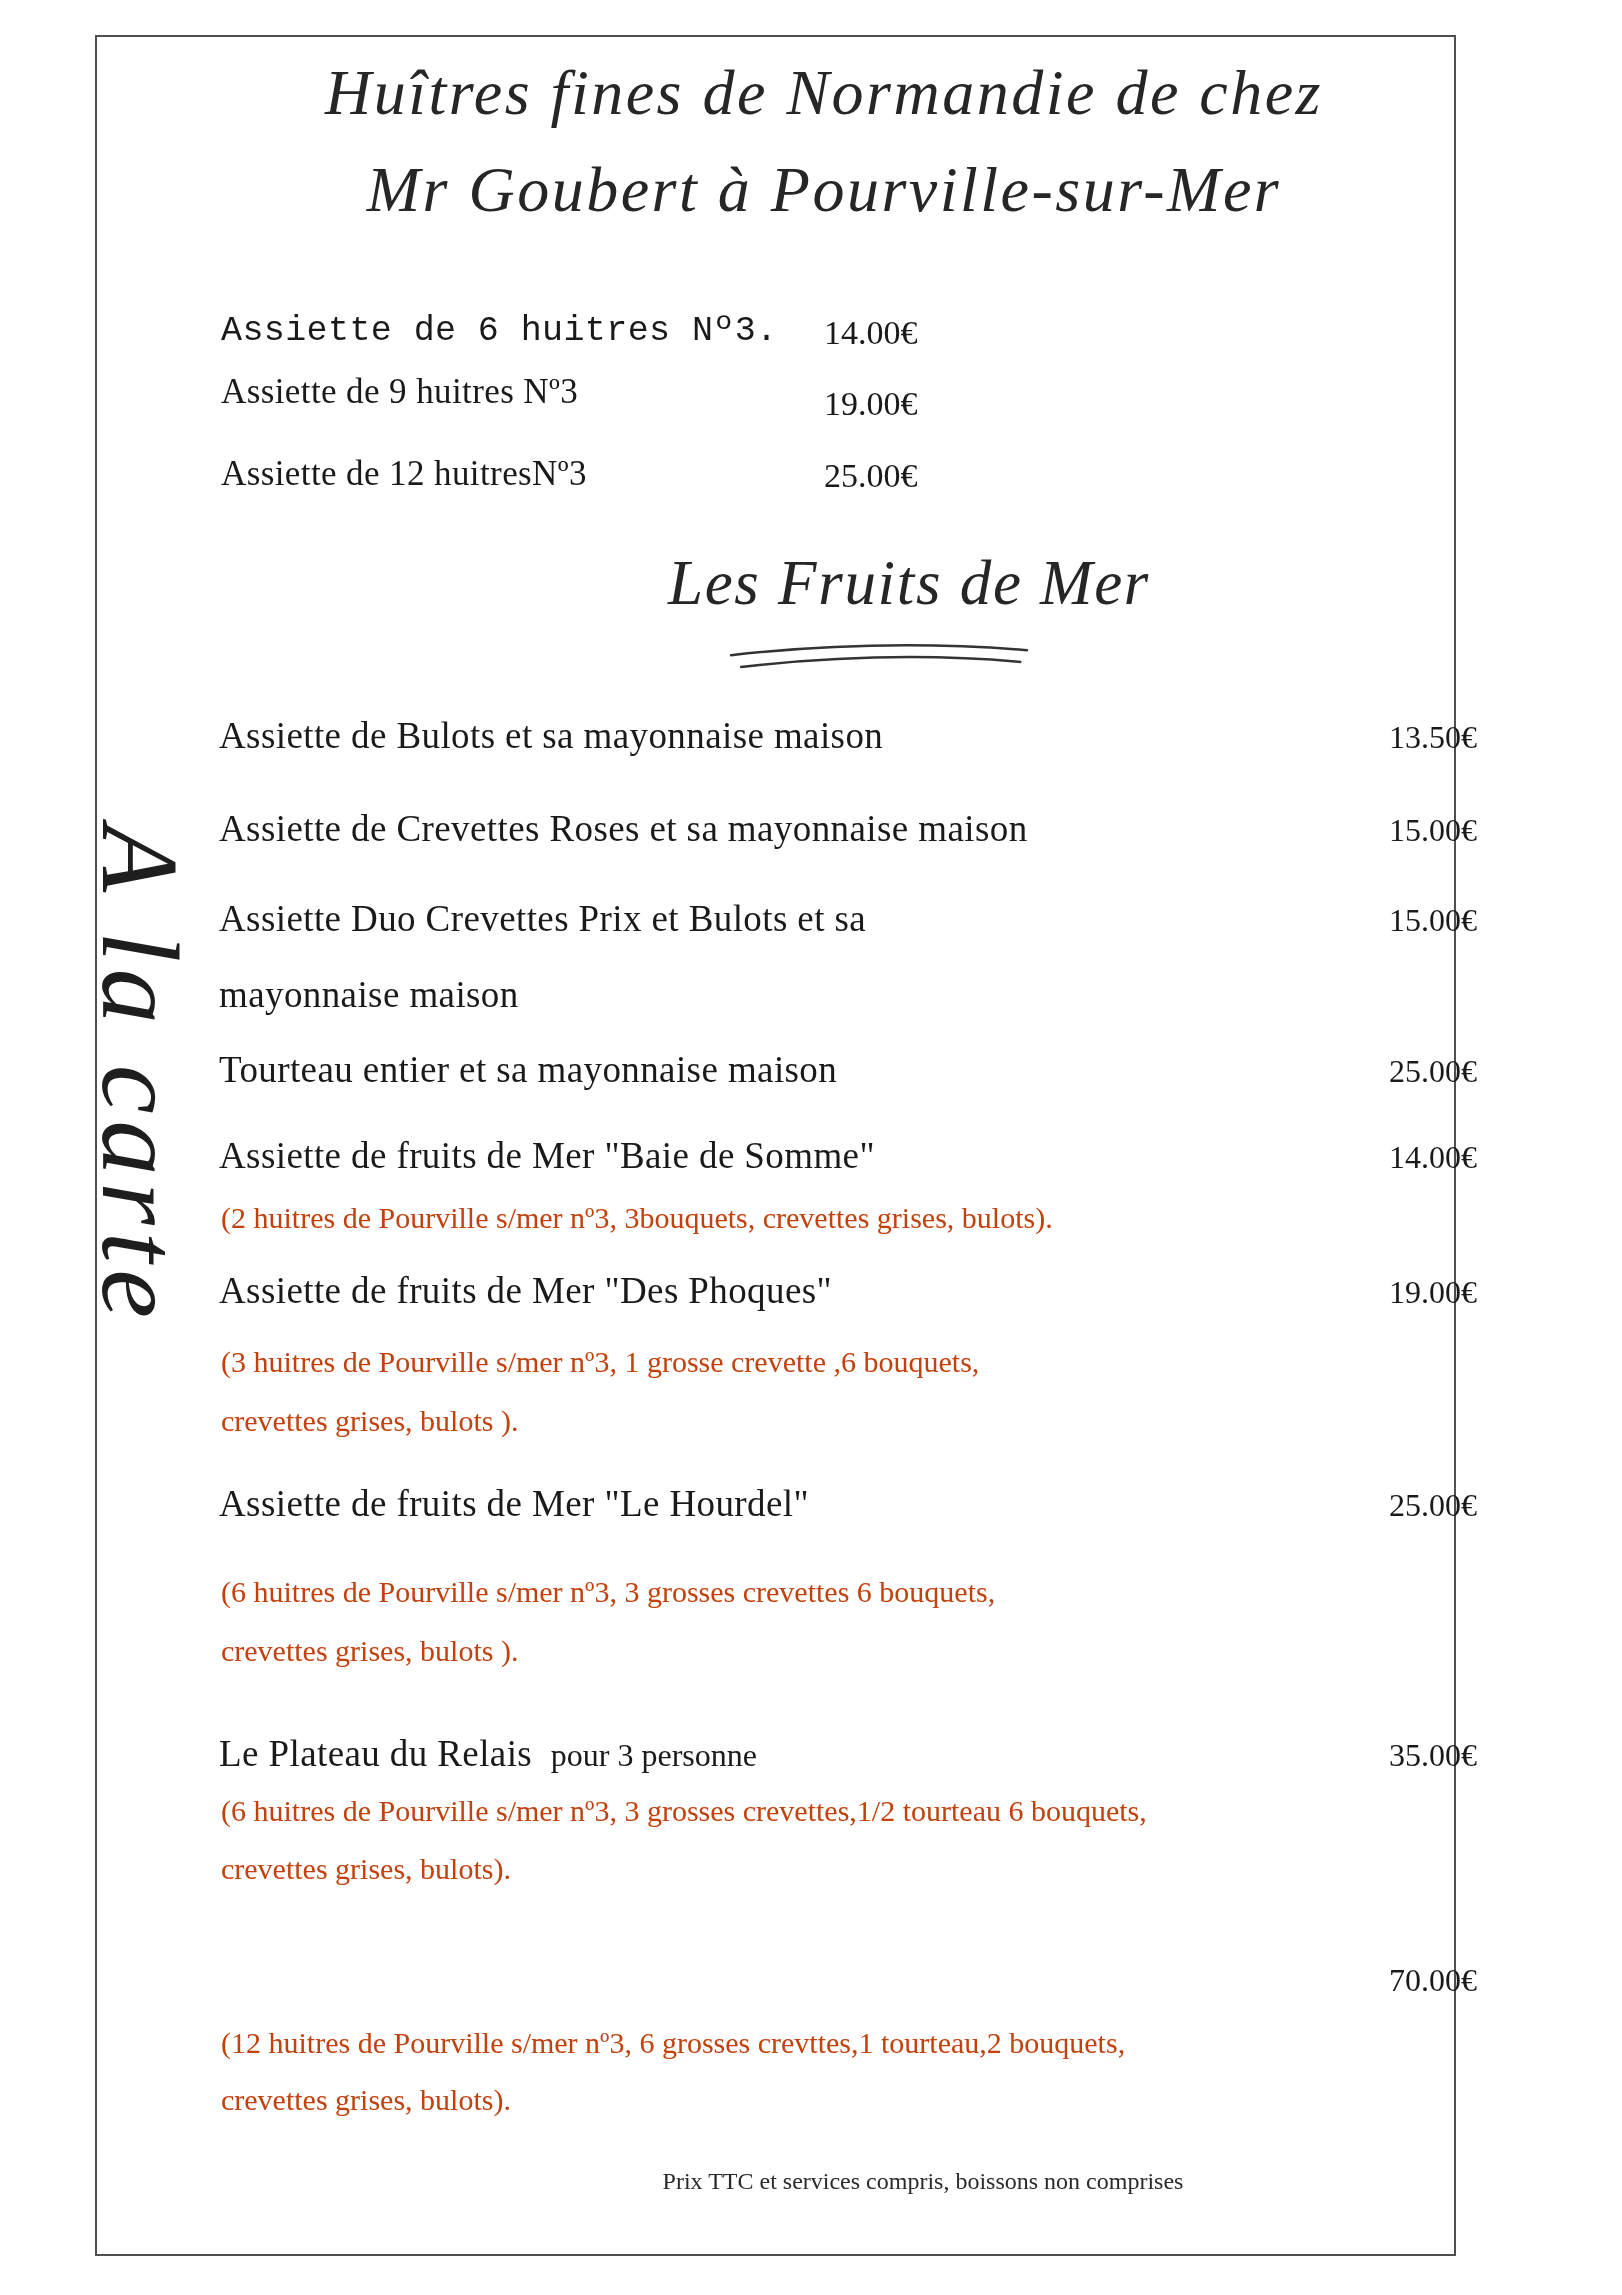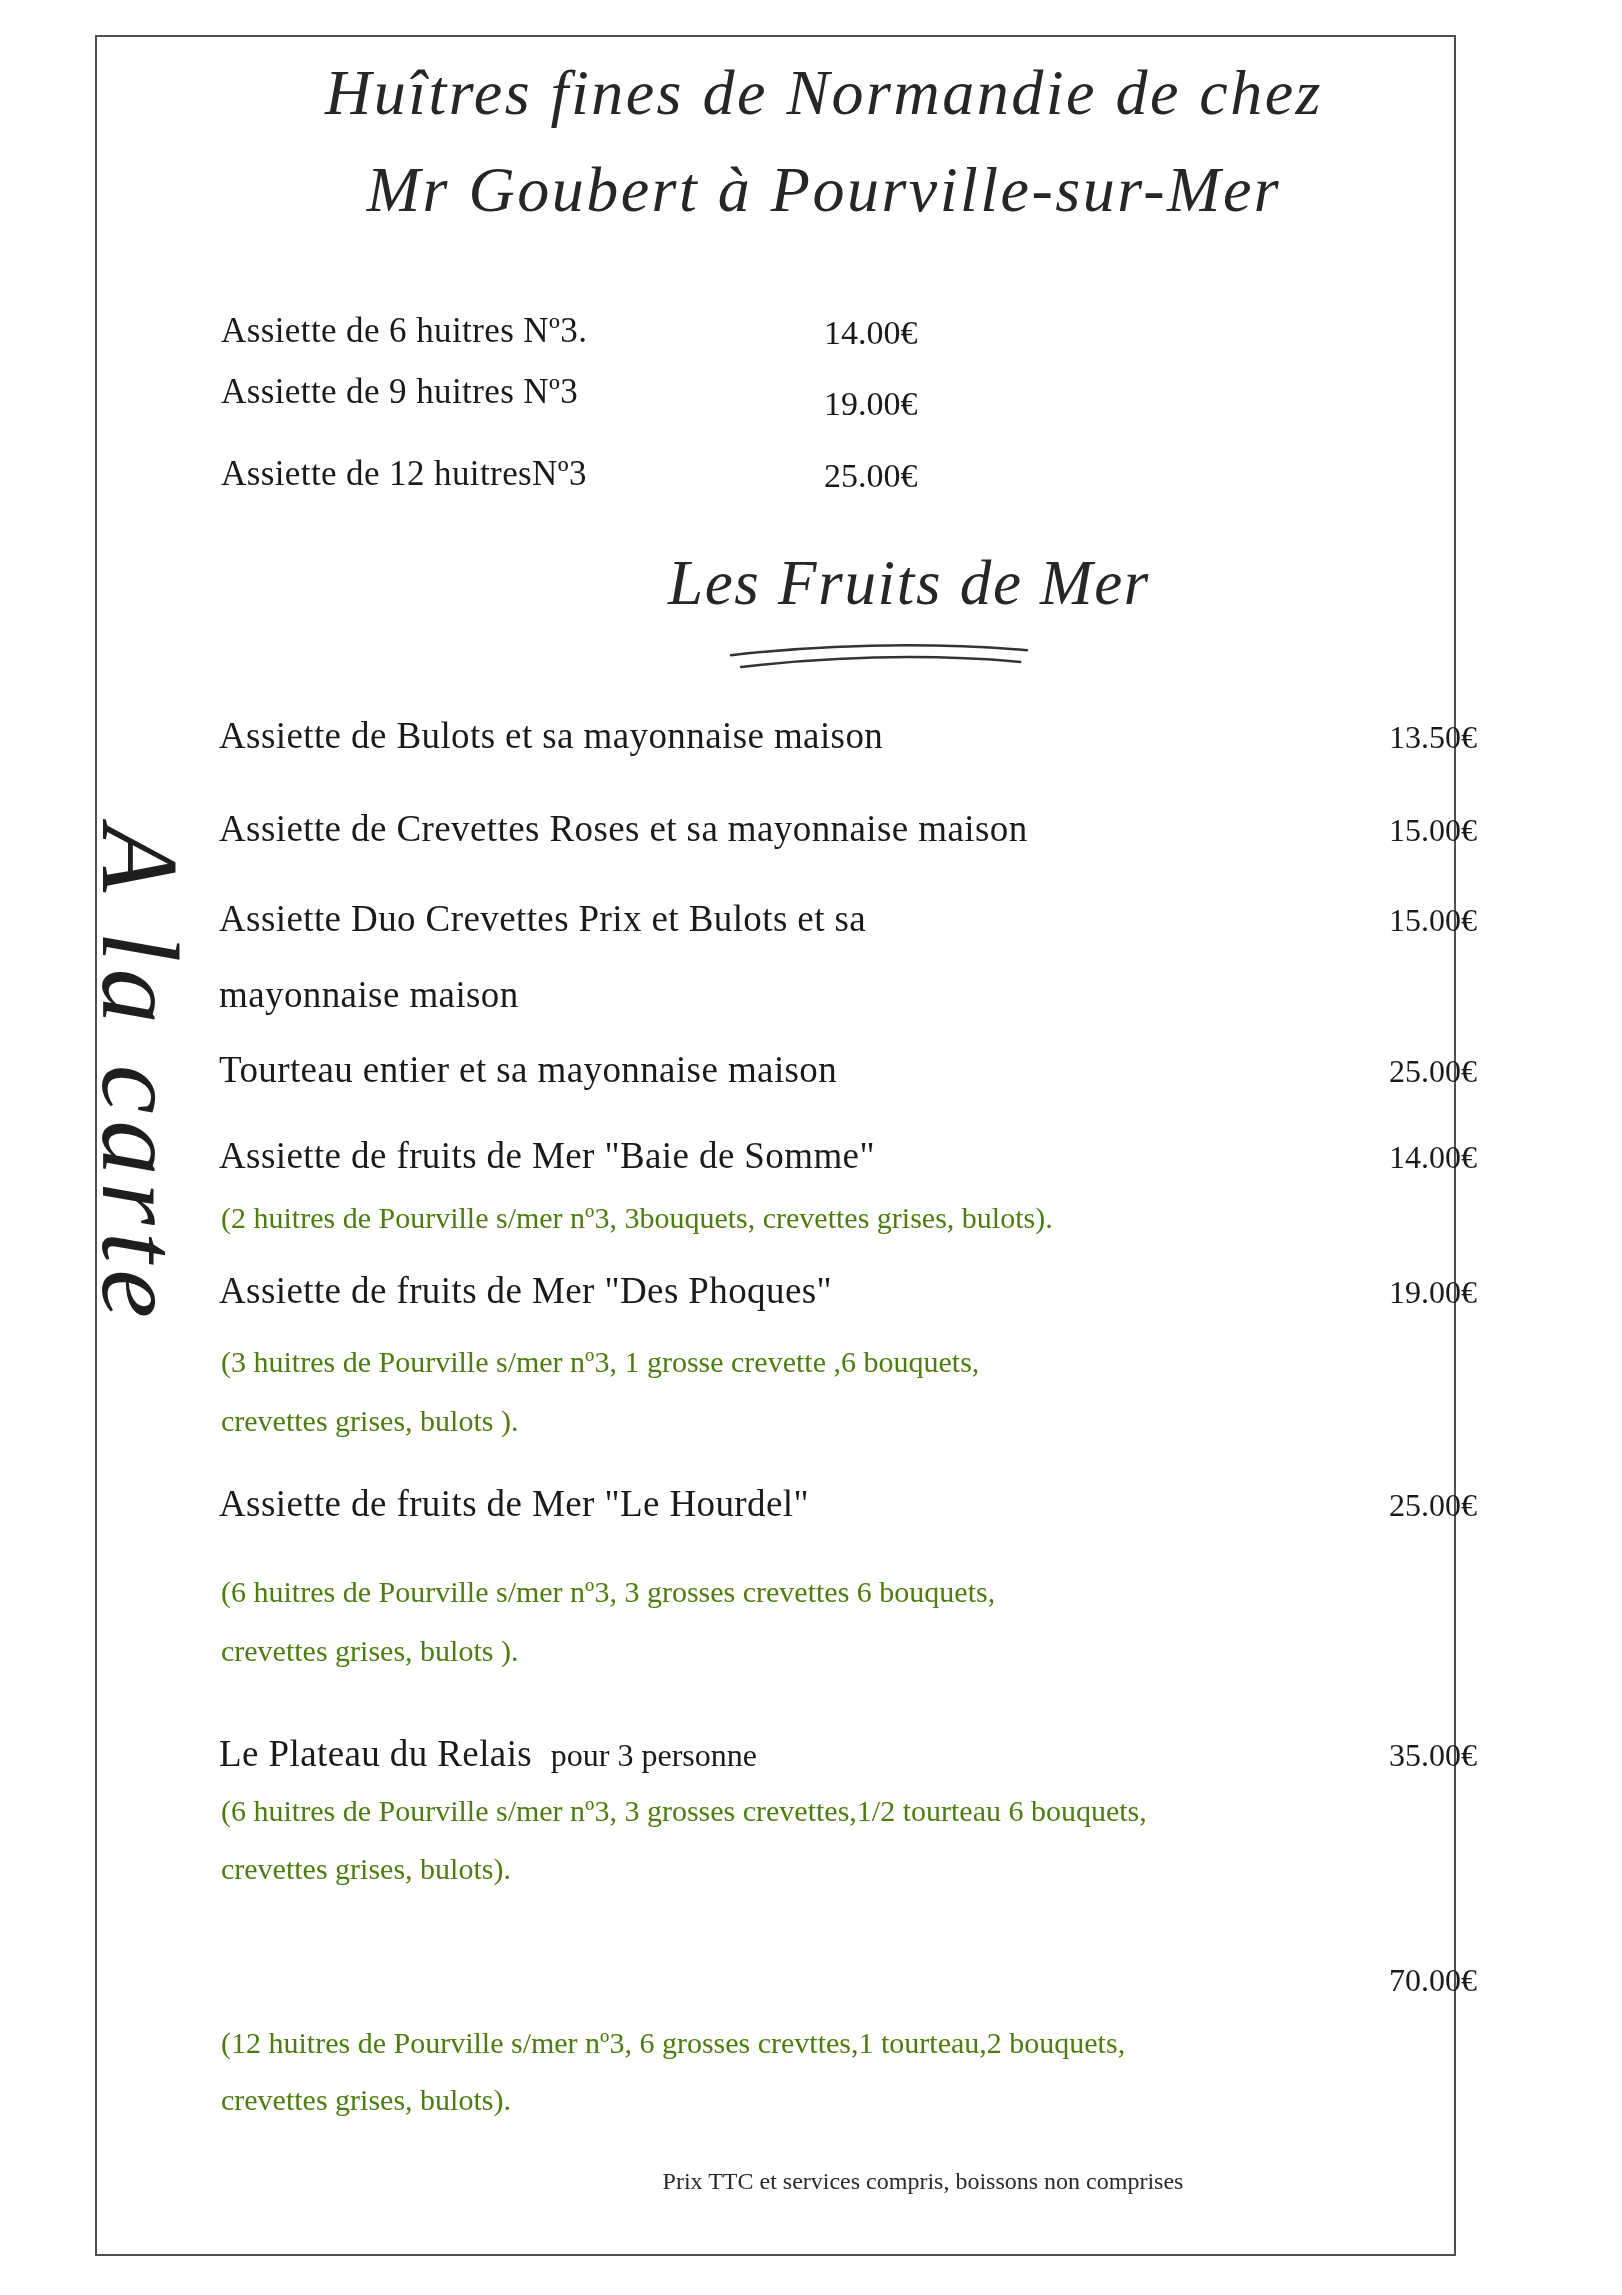--- a/index.html
+++ b/index.html
@@ -69,21 +69,21 @@
   .item-subtitle {
     font-size: 32px;
     margin-left: 18.6px;
     letter-spacing: 0px;
   }
   .item-desc {
     position: absolute;
     left: 221px;
     font-size: 30px;
     white-space: nowrap;
-    color: #4d7c0f;
+    color: #c2410c;
   }
   .item-price {
     position: absolute;
     right: 145px;
     font-size: 32px;
     white-space: nowrap;
     text-align: right;
   }
   .side-label {
     position: absolute;
@@ -108,21 +108,21 @@
 
 <div class="page">
 
   <div class="frame"></div>
 
   <div class="side-label script">A la carte</div>
 
   <div class="header-line script" style="top:59px;">Huîtres fines de Normandie de chez</div>
   <div class="header-line script" style="top:156px;">Mr Goubert à Pourville-sur-Mer</div>
 
-  <div class="oyster-name" style="top:311px;">Assiette de 6 huitres Nº3.</div>
+  <div class="oyster-name" style="top:311px;font-family:Liberation Mono, monospace;">Assiette de 6 huitres Nº3.</div>
   <div class="oyster-price" style="top:314px;">14.00€</div>
   <div class="oyster-name" style="top:372px;">Assiette de 9 huitres Nº3</div>
   <div class="oyster-price" style="top:385px;">19.00€</div>
   <div class="oyster-name" style="top:454px;">Assiette de 12 huitresNº3</div>
   <div class="oyster-price" style="top:457px;">25.00€</div>
 
   <div class="section-heading script" style="top:547px;">Les Fruits de Mer</div>
   <svg class="heading-underline" viewBox="0 0 364 44">
     <path d="M6,24 Q185,4 358,18" fill="none" stroke="#333333" stroke-width="3" stroke-linecap="round"></path>
     <path d="M18,38 Q195,18 350,32" fill="none" stroke="#333333" stroke-width="3" stroke-linecap="round"></path>

